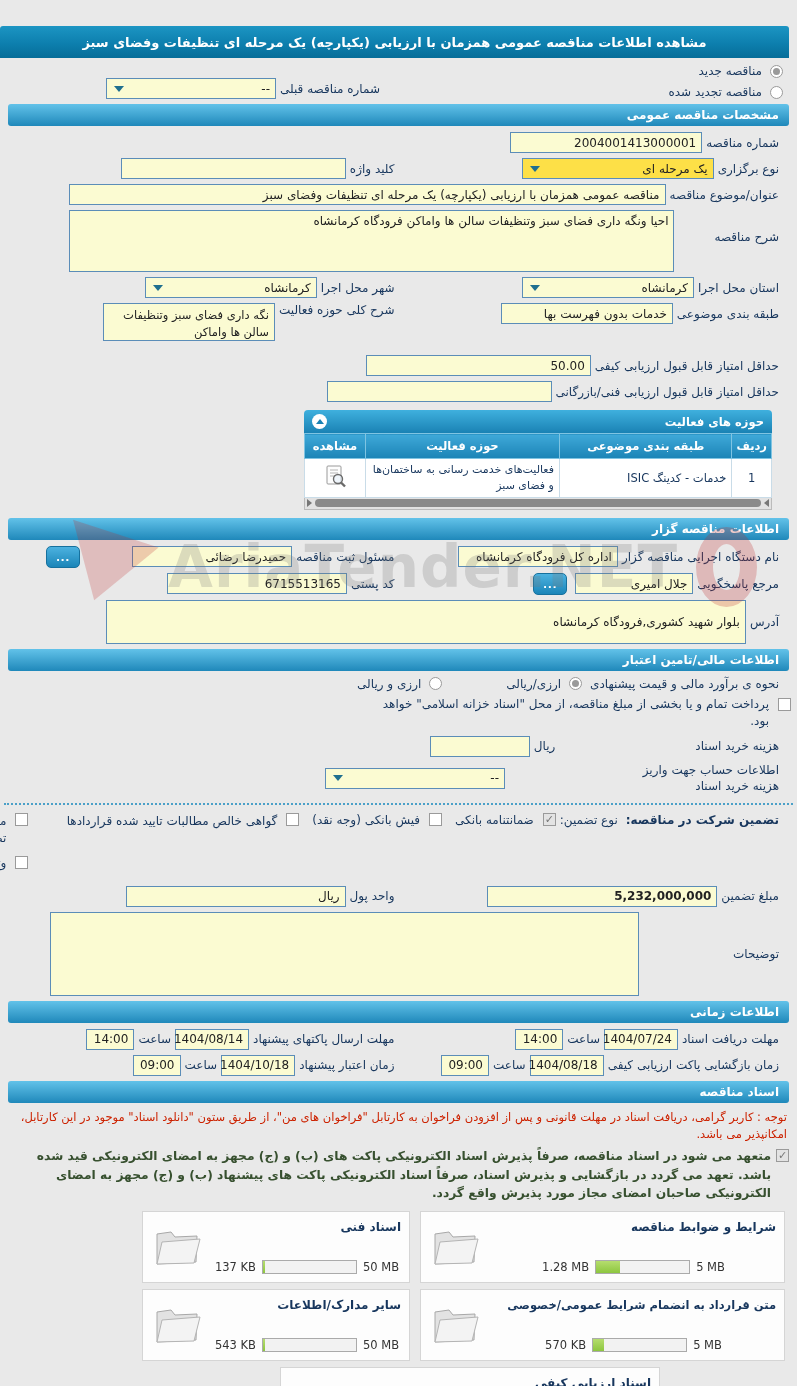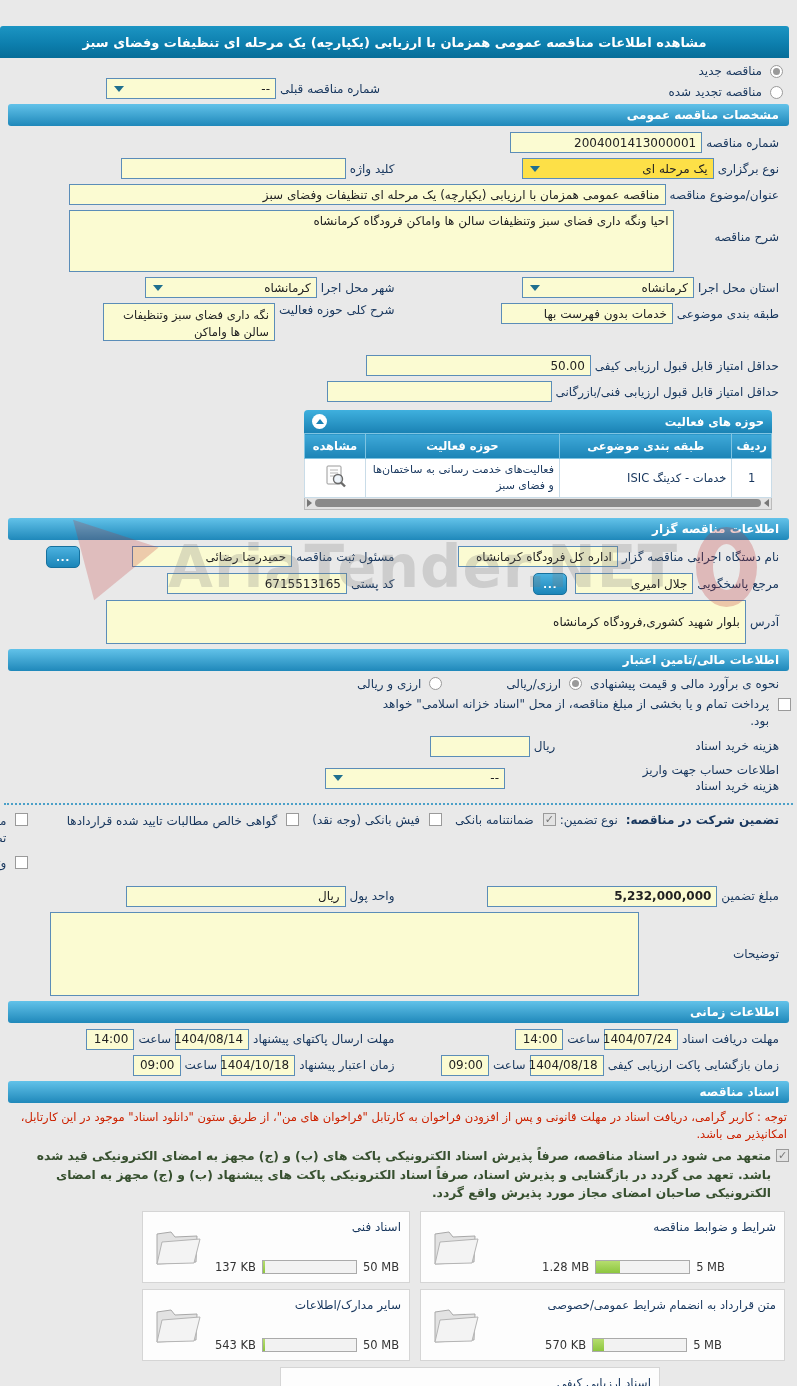--- a/index.html
+++ b/index.html
@@ -89,21 +89,21 @@
   .red-note { color: #cc2200; font-size: 11.5px; line-height: 1.5; margin: 4px 10px; text-align: right; }
   .pledge { display: flex; align-items: flex-start; margin: 2px 8px 8px 10px; }
   .pledge p { font-weight: bold; color: #37502f; font-size: 12.3px; line-height: 1.5; text-align: right; }
   .file-row { display: flex; margin: 6px 0 6px 0; padding-right: 12px; gap: 10px; }
   .filebox {
     background: #fdfdfd; border: 1px solid #d5d5d5; height: 72px;
     display: flex; direction: ltr; padding: 6px 8px; align-items: center;
   }
   .folder { flex: none; margin-right: 10px; }
   .fb-content { flex: 1; direction: rtl; display: flex; flex-direction: column; justify-content: space-between; height: 100%; padding: 2px 0; }
-  .fb-title { text-align: right; color: #17365d; }
+  .fb-title { text-align: right; color: #17365d; font-weight: bold; }
   .fb-bar-row { direction: ltr; display: flex; align-items: center; justify-content: center; gap: 6px; font-size: 11.5px; color: #333; }
   .bar { width: 95px; height: 14px; border: 1px solid #aaa; background: #f2f2f2; position: relative; }
   .bar-fill { position: absolute; left: 0; top: 0; bottom: 0; background: linear-gradient(#b5dd6e,#8dc63f); }
   .watermark {
     position: absolute; top: 497px; left: 60px; right: 40px; height: 140px;
     display: flex; align-items: center; justify-content: center; gap: 18px;
     direction: ltr; pointer-events: none; z-index: 5; opacity: .45;
   }
   .wm-text { font-size: 58px; font-weight: bold; color: rgba(120,120,120,.55); letter-spacing: 1px; }
   .wm-ring { width: 80px; height: 80px; border-radius: 50%; border: 17px solid rgba(190,40,40,.55); }

